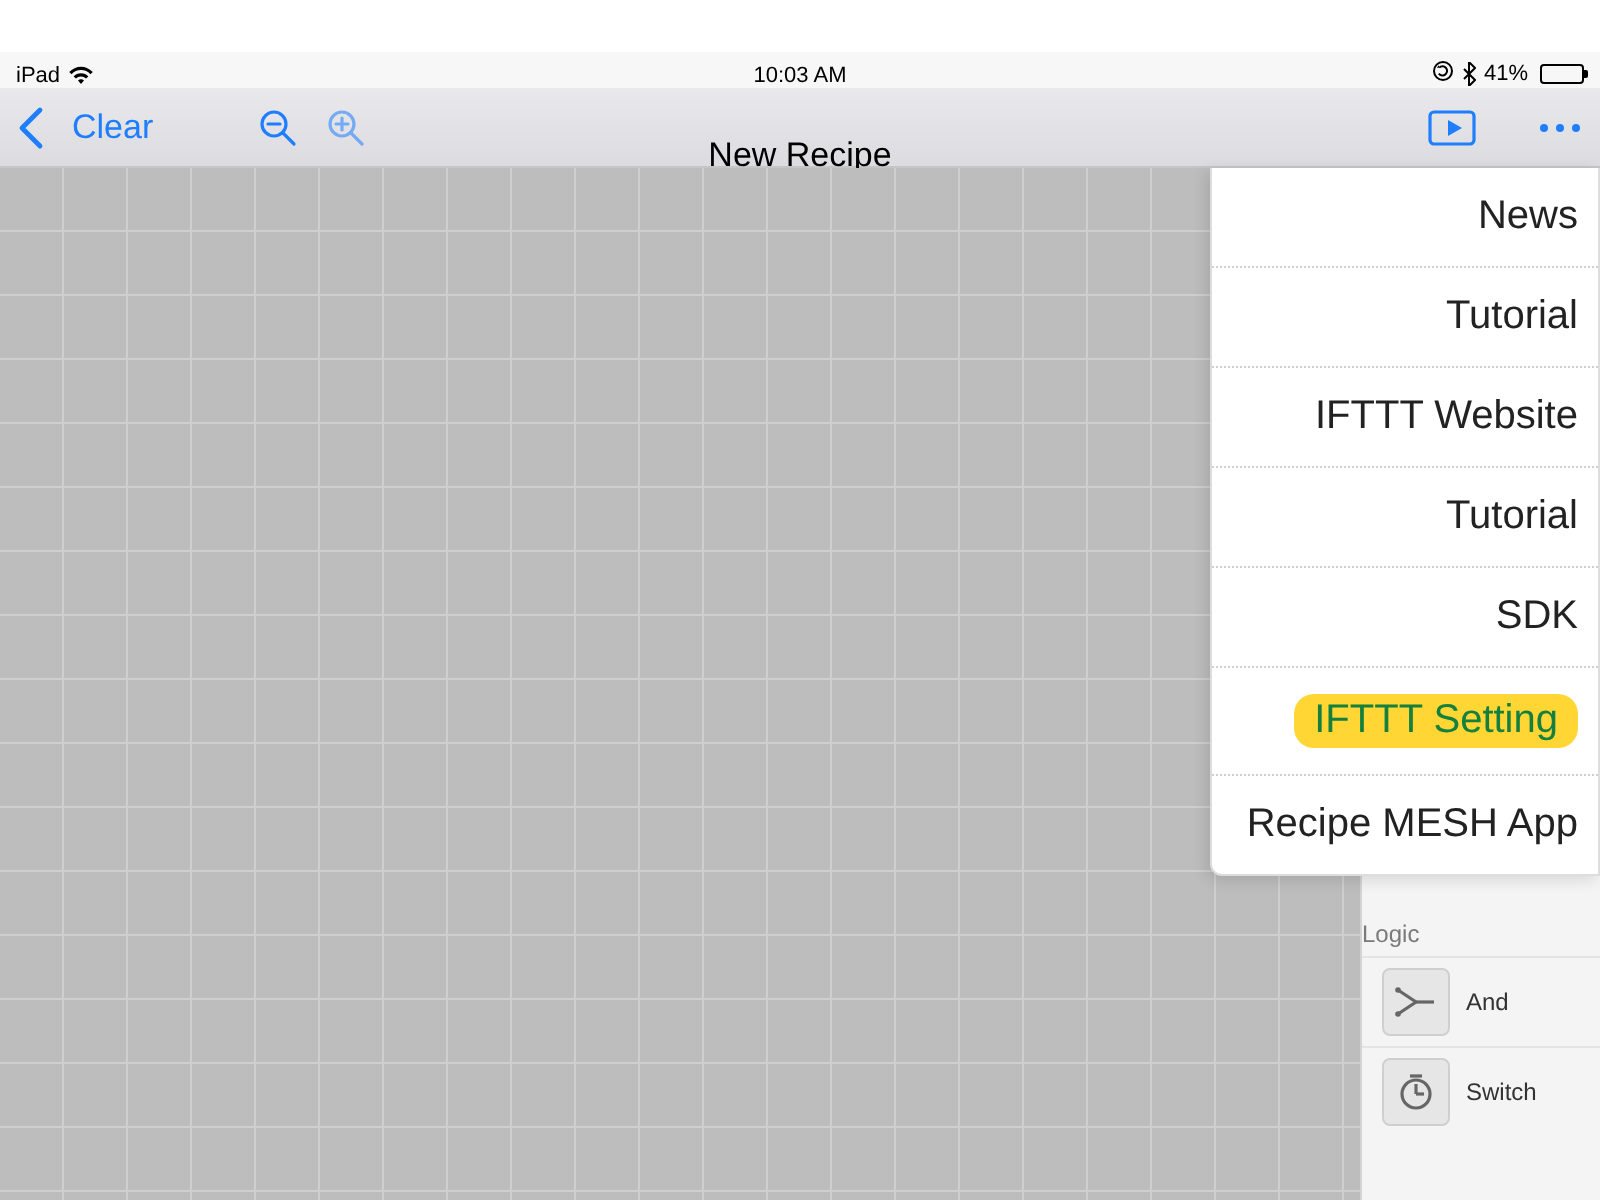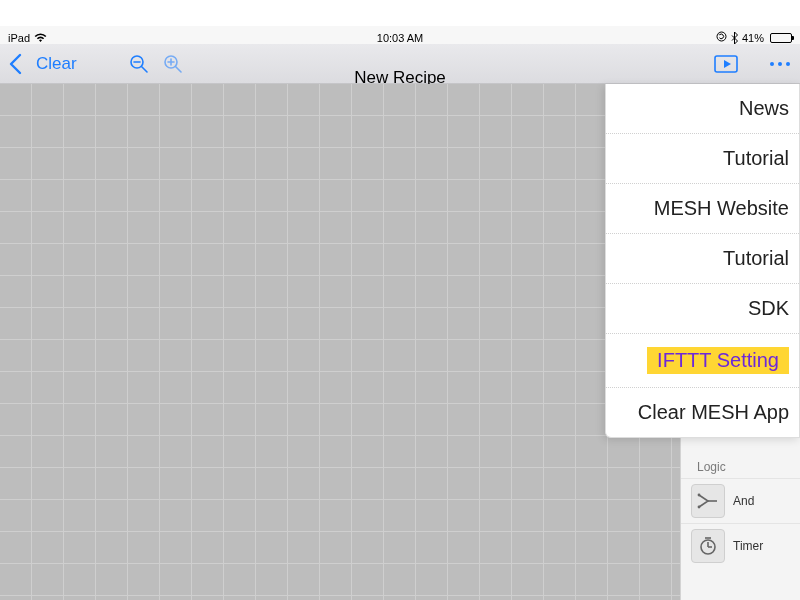--- a/index.html
+++ b/index.html
@@ -52,21 +52,21 @@
   }
 
   
   .sidebar {
     width: 120px; flex: 0 0 120px; background: #f4f4f4;
     border-left: 1px solid #d3d3d3;
     display: flex; flex-direction: column;
     overflow: hidden;
   }
   .sidebar-spacer { height: 370px; }
-  .section-label { font-size: 12px; color: #7a7a7a; padding: 6px 16px 4px; }
+  .section-label { font-size: 12px; color: #7a7a7a; padding: 6px 0 4px; }
   .block-list { display: flex; flex-direction: column; }
   .block-item {
     display: flex; align-items: center; gap: 8px;
     padding: 5px 10px; font-size: 12px; color: #333;
     border-top: 1px solid #e4e4e4; cursor: pointer;
   }
   .block-icon {
     width: 34px; height: 34px; background: #e6e6e6; border: 1px solid #cfcfcf;
     border-radius: 4px; display: flex; align-items: center; justify-content: center;
     color: #555;
@@ -86,21 +86,21 @@
     border: 8px solid transparent; border-bottom-color: #fff;
   }
   .menu-item {
     padding: 13px 10px; text-align: right; font-size: 20px; color: #222;
     border-bottom: 1px dotted #d0d0d0; cursor: pointer;
     font-weight: 400;
   }
   .menu-item:last-child { border-bottom: none; }
   .menu-highlight {
     display: inline-block; padding: 2px 10px;
-    background: #ffd633; border-radius: 0; color: #6d28d9;
+    background: #ffd633; border-radius: 10px; color: #15803d;
   }
 </style>
 </head>
 <body>
 
 <div class="status-bar">
   <div class="status-left">
     <span>iPad</span>
     <span class="wifi-icon">
       <svg width="13" height="10" viewBox="0 0 13 10">
@@ -194,29 +194,29 @@
       </div>
       <div class="block-item">
         <span class="block-icon">
           <svg width="22" height="22" viewBox="0 0 22 22">
               <circle cx="11" cy="12" r="7" fill="none" stroke="#666" stroke-width="1.6"></circle>
               <line x1="11" y1="12" x2="11" y2="7" stroke="#666" stroke-width="1.6"></line>
               <line x1="11" y1="12" x2="15" y2="12" stroke="#666" stroke-width="1.6"></line>
               <line x1="8" y1="3" x2="14" y2="3" stroke="#666" stroke-width="1.6"></line>
             </svg>
         </span>
-        <span>Timer</span>
+        <span>Switch</span>
       </div>
     </div>
   </div>
 
   <div class="popover">
     <div class="menu-item">News</div>
     <div class="menu-item">Tutorial</div>
-    <div class="menu-item">MESH Website</div>
+    <div class="menu-item">IFTTT Website</div>
     <div class="menu-item">Tutorial</div>
     <div class="menu-item">SDK</div>
     <div class="menu-item">
       <span class="menu-highlight">IFTTT Setting</span>
     </div>
-    <div class="menu-item">Clear MESH App</div>
+    <div class="menu-item">Recipe MESH App</div>
   </div>
 </div>
 
 </body></html>

